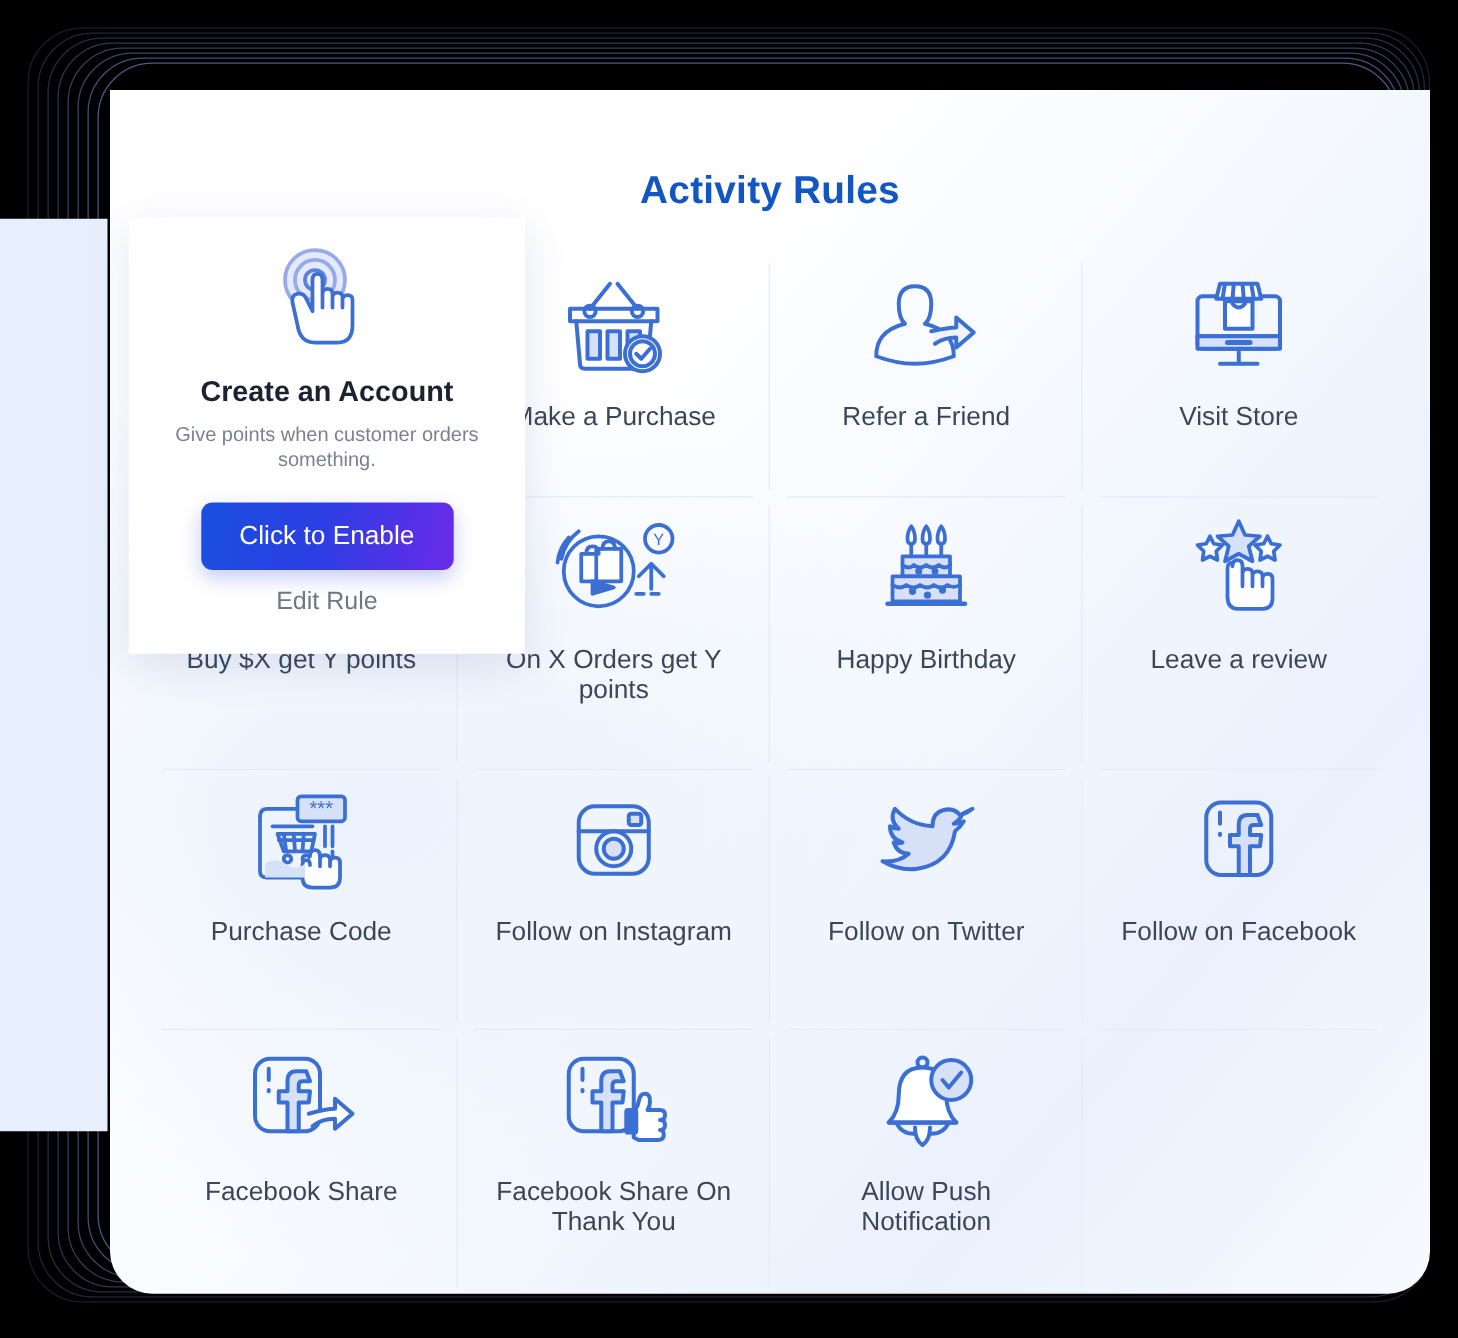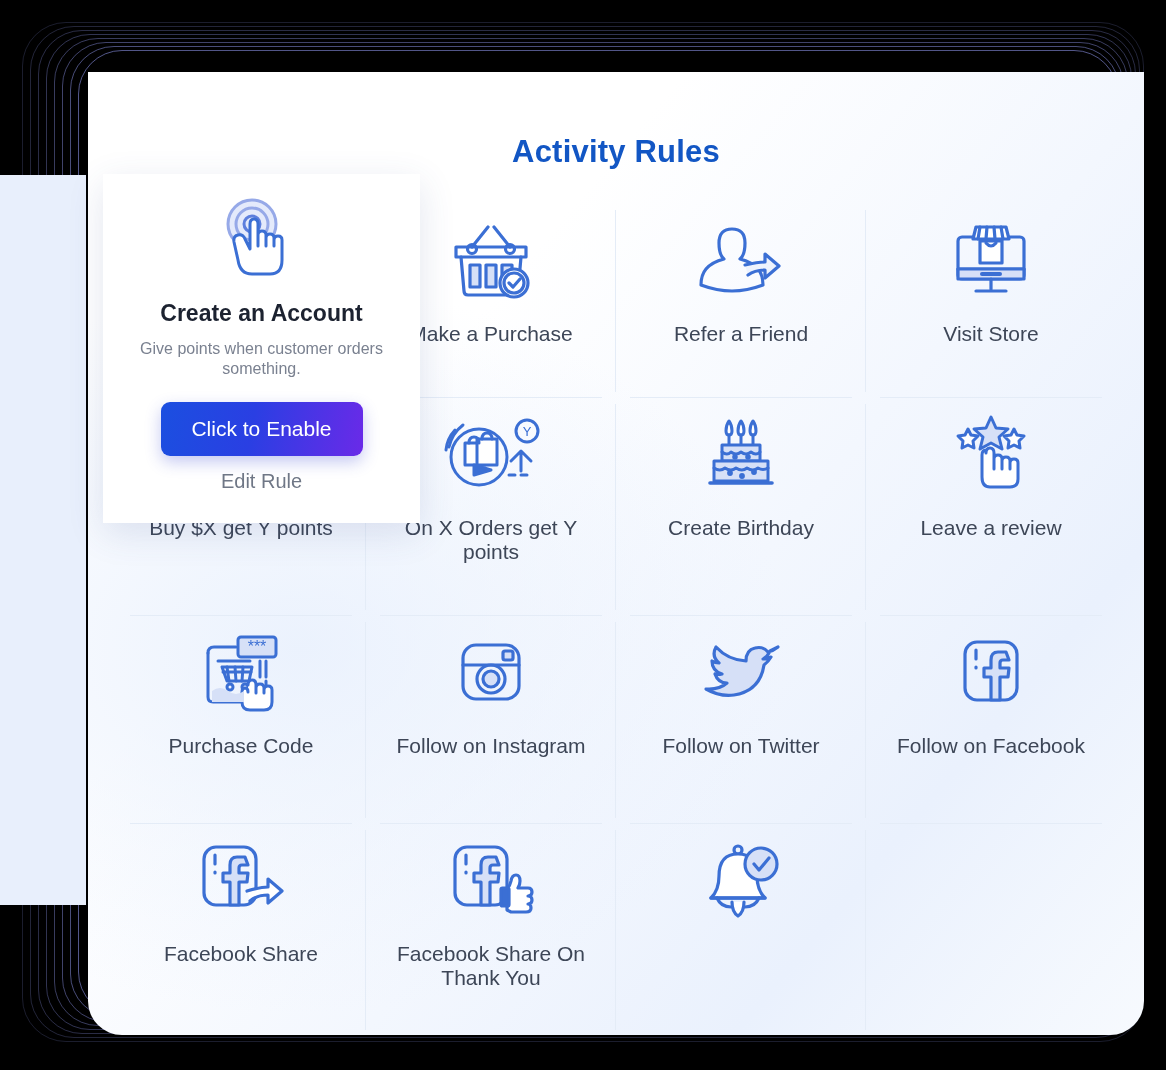--- a/index.html
+++ b/index.html
@@ -293,21 +293,21 @@
               <path d="M16 53 q6 4 11 0 q6 4 11 0 q6 4 11 0 q6 4 11 0 q5 3 10 0"></path>
               <path d="M12 68 L74 68" stroke-width="3.6"></path>
               <circle cx="32" cy="58" r="1.4" fill="#3b6fd4"></circle>
               <circle cx="44" cy="61" r="1.4" fill="#3b6fd4"></circle>
               <circle cx="56" cy="57" r="1.4" fill="#3b6fd4"></circle>
               <circle cx="37" cy="42" r="1.3" fill="#3b6fd4"></circle>
               <circle cx="50" cy="42" r="1.3" fill="#3b6fd4"></circle>
             </g>
           </svg>
         </div>
-        <div class="rule-label">Create Birthday</div>
+        <div class="rule-label">Happy Birthday</div>
       </div>
 
       <div class="rule-cell has-hr">
         <div class="rule-icon">
           <svg width="86" height="82" viewBox="0 0 86 82">
             <g fill="none" stroke="#3b6fd4" stroke-width="3" stroke-linecap="round" stroke-linejoin="round">
               <path d="M43 4 l5 11 l12 1 l-9 8 l3 12 l-11 -6 l-11 6 l3 -12 l-9 -8 l12 -1 z" fill="#d6e0f7"></path>
               <path d="M20 16 l3 6 l7 1 l-5 5 l1 7 l-6 -3 l-6 3 l1 -7 l-5 -5 l7 -1 z" fill="#ffffff"></path>
               <path d="M66 16 l3 6 l7 1 l-5 5 l1 7 l-6 -3 l-6 3 l1 -7 l-5 -5 l7 -1 z" fill="#ffffff"></path>
               <path d="M38 40 q0 -5 4 -5 q4 0 4 5 l0 16 l0 -10 q0 -4 4 -4 q4 0 4 4 l0 10 l0 -8 q0 -4 4 -4 q4 0 4 4 l0 8 l0 -6 q0 -4 4 -4 q4 0 4 4 l0 16 q0 8 -8 8 l-20 0 q-8 0 -8 -10 l0 -22 q0 -5 4 -5 z" fill="#ffffff"></path>
@@ -415,20 +415,21 @@
               <circle cx="40" cy="10" r="4"></circle>
               <path d="M40 14 q-19 0 -19 22 q0 14 -8 22 l54 0 q-8 -8 -8 -22 q0 -22 -19 -22 z" fill="#ffffff"></path>
               <path d="M13 58 L67 58" stroke-width="3.4"></path>
               <path d="M19 58 q4 9 14 9 M61 58 q-4 9 -14 9"></path>
               <path d="M34 62 q0 10 6 14 q6 -4 6 -14" fill="#ffffff"></path>
               <circle cx="63" cy="24" r="16" fill="#d6e0f7"></circle>
               <path d="M56 24 l5 6 l10 -12"></path>
             </g>
           </svg>
         </div>
+        <div class="rule-label">Allow Push Notification</div>
       </div>
     </div>
   </div>
 
   <div id="rule-popup">
     <div id="popup-icon">
       <svg width="96" height="100" viewBox="0 0 96 100">
         <g fill="none" stroke="#3b6fd4" stroke-width="3" stroke-linecap="round" stroke-linejoin="round">
           <circle cx="38" cy="30" r="24" fill="#e4eafb" stroke="#96a9e8"></circle>
           <circle cx="38" cy="30" r="16" stroke="#96a9e8"></circle>

